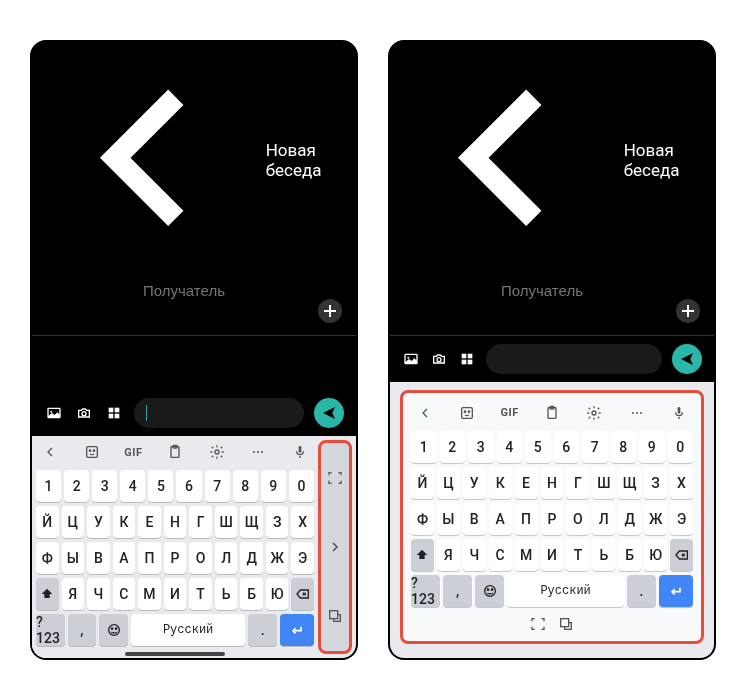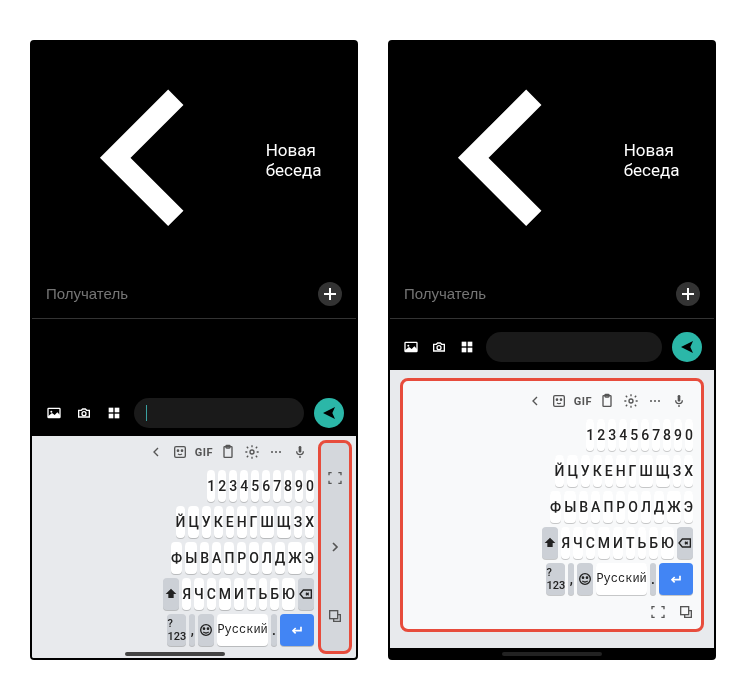--- a/index.html
+++ b/index.html
@@ -1,41 +1,41 @@
 <!DOCTYPE html>
 <html><head>
 <meta charset="utf-8">
 <style>
 * { margin: 0; padding: 0; box-sizing: border-box; }
 body { font-family: -apple-system, BlinkMacSystemFont, 'Segoe UI', Roboto, sans-serif; background: #fff; width: 746px; height: 700px; display: flex; gap: 30px; padding: 40px 30px; }
-.phone { width: 330px; height: 620px; border: 2px solid #000; border-radius: 4px; overflow: hidden; display: flex; flex-direction: column; background: #000; }
+.phone { width: 330px; height: 620px; border: 2px solid #000; border-radius: 16px; overflow: hidden; display: flex; flex-direction: column; background: #000; }
 .app-header { display: flex; align-items: center; padding: 12px 14px; gap: 12px; color: #fff; background: #000; }
 .app-header .title { font-size: 17px; }
-.recipient-row { display: flex; align-items: center; padding: 4px 14px 12px; border-bottom: 1px solid #333; color: #aaa; }
+.recipient-row { display: flex; align-items: flex-end; padding: 4px 14px 12px; border-bottom: 1px solid #333; color: #aaa; flex-direction: column; }
 .recipient-row input { flex: 1; background: transparent; border: 0; color: #aaa; font-size: 15px; outline: 0; }
 .add-btn { width: 24px; height: 24px; border-radius: 50%; background: #333; display: flex; align-items: center; justify-content: center; color: #fff; cursor: pointer; }
 .black-area { flex: 1; background: #000; }
 .composer { display: flex; align-items: center; gap: 10px; padding: 8px 12px; background: #000; }
 .composer .ic { width: 20px; height: 20px; display: flex; align-items: center; justify-content: center; color: #fff; cursor: pointer; }
 .msg-input { flex: 1; height: 30px; border-radius: 16px; background: #1a1a1a; padding: 0 12px; display: flex; align-items: center; }
 .msg-input .cursor { width: 1px; height: 16px; background: #3aa0a0; }
 .send { width: 30px; height: 30px; min-width: 30px; border-radius: 50%; background: #2bb7a8; display: flex; align-items: center; justify-content: center; cursor: pointer; color: #000; }
 .kb-wrap { background: #e8eaed; display: flex; }
 .kb-wrap.floating { padding: 8px 10px 16px; }
-.kb { background: #e8eaed; flex: 1; display: flex; flex-direction: column; align-items: flex-end; }
+.kb { background: #e8eaed; flex: 1; display: flex; flex-direction: column; }
 .floating .kb { border: 3px solid #e74c3c; border-radius: 8px; background: #f8f9fa; padding: 4px 4px 6px; }
 .toolbar { display: flex; align-items: center; justify-content: space-between; padding: 4px 6px; }
 .toolbar .tb { width: 24px; height: 24px; display: flex; align-items: center; justify-content: center; color: #555; cursor: pointer; font-size: 12px; font-weight: 600; }
 .toolbar .gif { font-size: 11px; font-weight: 700; letter-spacing: 0.5px; }
 .kb-row { display: flex; gap: 3px; padding: 2px 4px; }
 .key { flex: 1; height: 32px; background: #fff; border-radius: 4px; box-shadow: 0 1px 0 rgba(0,0,0,0.2); display: flex; align-items: center; justify-content: center; font-size: 14px; font-weight: 500; cursor: pointer; color: #222; }
 .key.fn { background: #ccd0d6; }
 .key.enter { background: #4285f4; color: #fff; min-width: 34px; }
 .key.space { flex: 4; font-size: 12px; font-family: Liberation Mono, monospace; }
-.key.small { font-size: 11px; }
+.key.small { font-size: 14px; }
 .sidebar { width: 34px; border: 3px solid #e74c3c; border-radius: 8px; margin: 4px 4px 4px 0; display: flex; flex-direction: column; align-items: center; justify-content: space-around; background: #d4d7dc; }
 .sidebar .sb { width: 100%; height: 40px; display: flex; align-items: center; justify-content: center; color: #555; cursor: pointer; }
 .float-handle { display: flex; align-items: center; justify-content: center; gap: 6px; padding-top: 4px; }
 .float-handle .h { width: 22px; height: 22px; display: flex; align-items: center; justify-content: center; color: #555; cursor: pointer; }
 .phone2 .composer .ic { width: 18px; height: 18px; }
 svg { width: 100%; height: 100%; }
 .toolbar svg, .ic svg, .sb svg, .h svg, .send svg, .key svg { width: 16px; height: 16px; }
 .phone-bar { height: 4px; width: 100px; background: #444; margin: 4px auto 2px; border-radius: 2px; }
 </style>
 </head>

